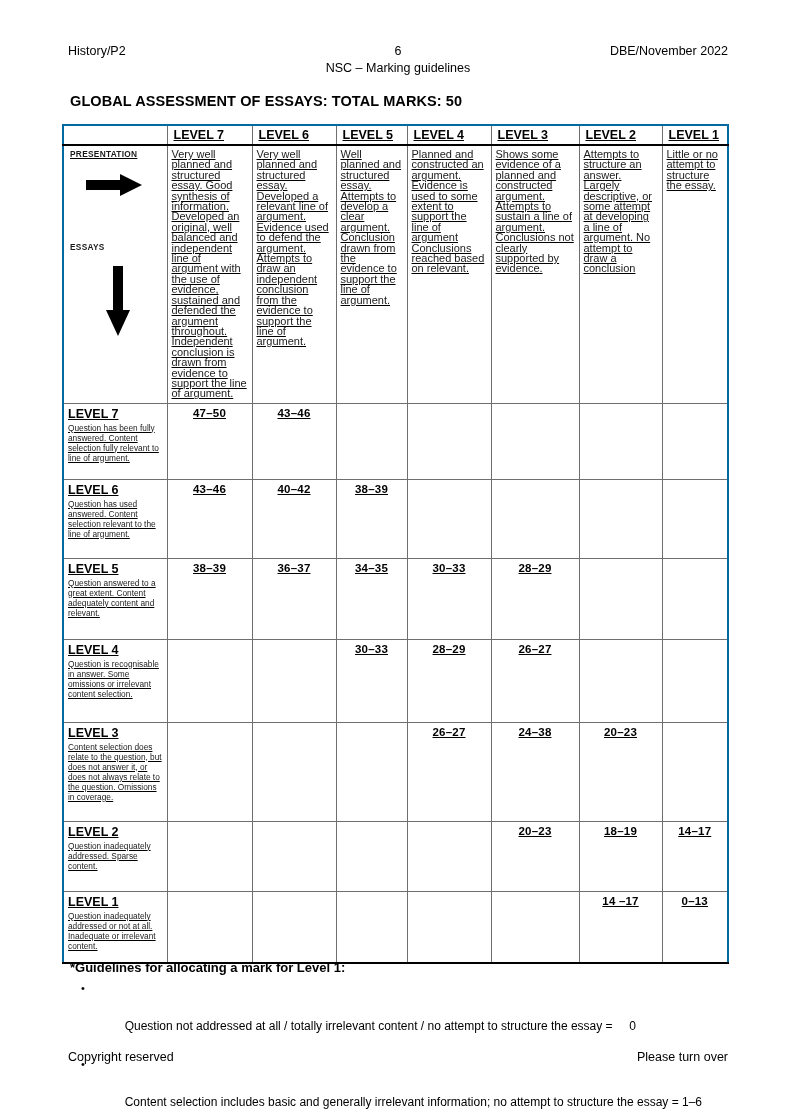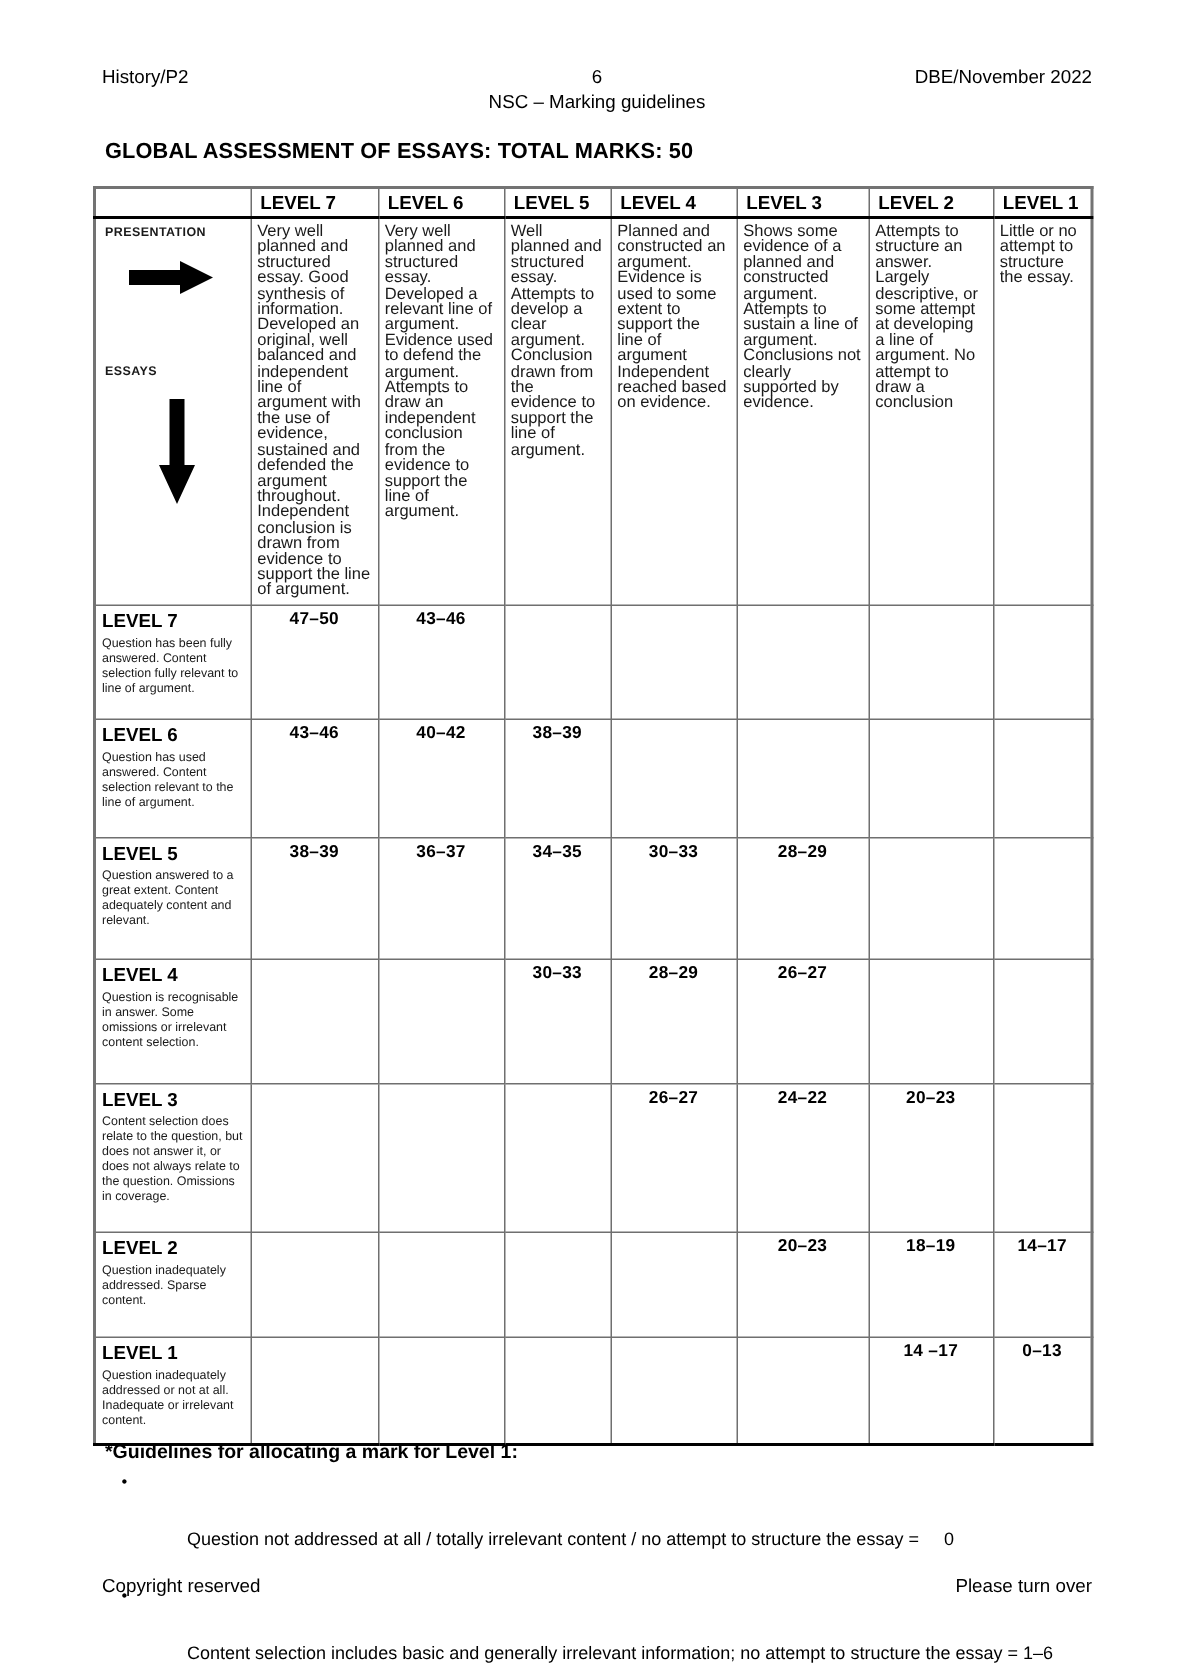--- a/index.html
+++ b/index.html
@@ -77,21 +77,22 @@
     table-layout: fixed;
   }
   table.rubric td, table.rubric th {
     border: 1px solid #6f6f6f;
     vertical-align: top;
     padding: 3px 4px 2px 4px;
     box-sizing: border-box;
   }
   
   table.rubric {
-    border: 2px solid #737373;
+    border: 2px solid #0369a1;
+    text-decoration: underline;
   }
 
   col.c0 { width: 104px; }
   col.c1 { width: 85px; }
   col.c2 { width: 84px; }
   col.c3 { width: 71px; }
   col.c4 { width: 84px; }
   col.c5 { width: 88px; }
   col.c6 { width: 83px; }
   col.c7 { width: 66px; }
@@ -268,21 +269,21 @@
               <polygon points="0,6 34,6 34,0 56,11 34,22 34,16 0,16" fill="#000"></polygon>
             </svg>
             <span class="axis-label content-label">ESSAYS</span>
             <svg class="arrow-down" viewBox="0 0 24 70">
               <polygon points="7,0 17,0 17,44 24,44 12,70 0,44 7,44" fill="#000"></polygon>
             </svg>
           </td>
           <td>Very well planned and structured essay. Good synthesis of information. Developed an original, well balanced and independent line of argument with the use of evidence, sustained and defended the argument throughout. Independent conclusion is drawn from evidence to support the line of argument.</td>
           <td>Very well planned and structured essay. Developed a relevant line of argument. Evidence used to defend the argument. Attempts to draw an independent conclusion from the evidence to support the line of argument.</td>
           <td>Well planned and structured essay. Attempts to develop a clear argument. Conclusion drawn from the evidence to support the line of argument.</td>
-          <td>Planned and constructed an argument. Evidence is used to some extent to support the line of argument Independent reached based on evidence.</td>
+          <td>Planned and constructed an argument. Evidence is used to some extent to support the line of argument Conclusions reached based on relevant.</td>
           <td>Shows some evidence of a planned and constructed argument. Attempts to sustain a line of argument. Conclusions not clearly supported by evidence.</td>
           <td>Attempts to structure an answer. Largely descriptive, or some attempt at developing a line of argument. No attempt to draw a conclusion</td>
           <td>Little or no attempt to structure the essay.</td>
         </tr>
 
         <tr class="level-row r-l7">
           <td class="level-desc">
             <span class="lvl-title">LEVEL 7</span>
             <span>Question has been fully answered. Content selection fully relevant to line of argument.</span>
           </td>
@@ -339,21 +340,21 @@
 
         <tr class="level-row r-l3">
           <td class="level-desc">
             <span class="lvl-title">LEVEL 3</span>
             <span>Content selection does relate to the question, but does not answer it, or does not always relate to the question. Omissions in coverage.</span>
           </td>
           <td class="score"></td>
           <td class="score"></td>
           <td class="score"></td>
           <td class="score">26–27</td>
-          <td class="score">24–22</td>
+          <td class="score">24–38</td>
           <td class="score">20–23</td>
           <td class="score"></td>
         </tr>
 
         <tr class="level-row r-l2">
           <td class="level-desc">
             <span class="lvl-title">LEVEL 2</span>
             <span>Question inadequately addressed. Sparse content.</span>
           </td>
           <td class="score"></td>

